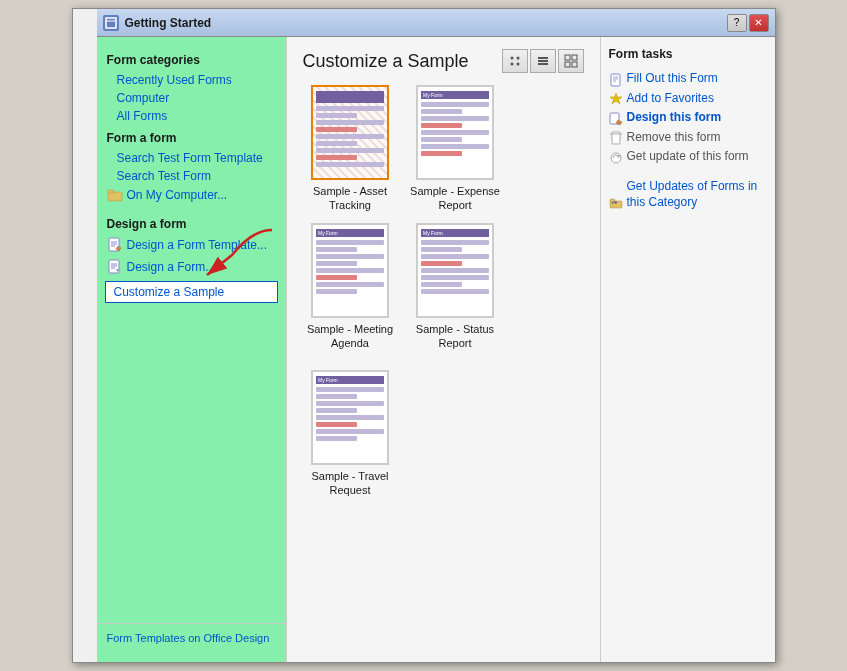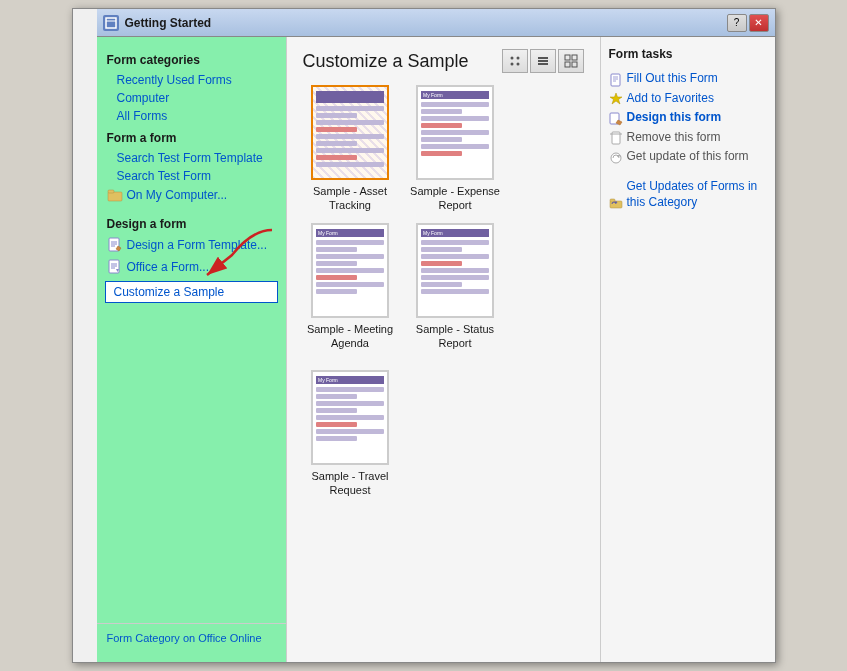--- a/index.html
+++ b/index.html
@@ -315,30 +315,30 @@
       </div>
 
       <div class="sidebar-item-with-icon" style="margin-top:2px;">
         <svg class="icon-img" width="16" height="16" viewBox="0 0 16 16">
           <rect x="2" y="1" width="10" height="13" fill="white" stroke="#8888cc" stroke-width="1" rx="1"></rect>
           <line x1="4" y1="5" x2="10" y2="5" stroke="#8888cc" stroke-width="1"></line>
           <line x1="4" y1="7" x2="10" y2="7" stroke="#8888cc" stroke-width="1"></line>
           <line x1="4" y1="9" x2="8" y2="9" stroke="#8888cc" stroke-width="1"></line>
           <path d="M9,10 L12,10 L10.5,13 Z" fill="#8888cc"></path>
         </svg>
-        <span>Office a Form...</span>
+        <span>Design a Form...</span>
       </div>
 
       <div style="margin: 4px 8px 0 8px;">
         <a class="sidebar-link active-selected" style="background:#ffffff; border:1px solid #0055cc; padding:3px 8px; display:block;">Customize a Sample</a>
       </div>
 
       <div class="sidebar-spacer"></div>
 
-      <div class="sidebar-bottom-link">Form Category on Office Online</div>
+      <div class="sidebar-bottom-link">Form Templates on Office Design</div>
     </div>
 
     <div class="main">
       <div class="main-header">
         <h2 class="main-title">Customize a Sample</h2>
         <div class="view-buttons">
           <button class="view-btn">
             <svg width="14" height="14" viewBox="0 0 14 14">
               <circle cx="4" cy="4" r="1.5" fill="#555"></circle>
               <circle cx="10" cy="4" r="1.5" fill="#555"></circle>

